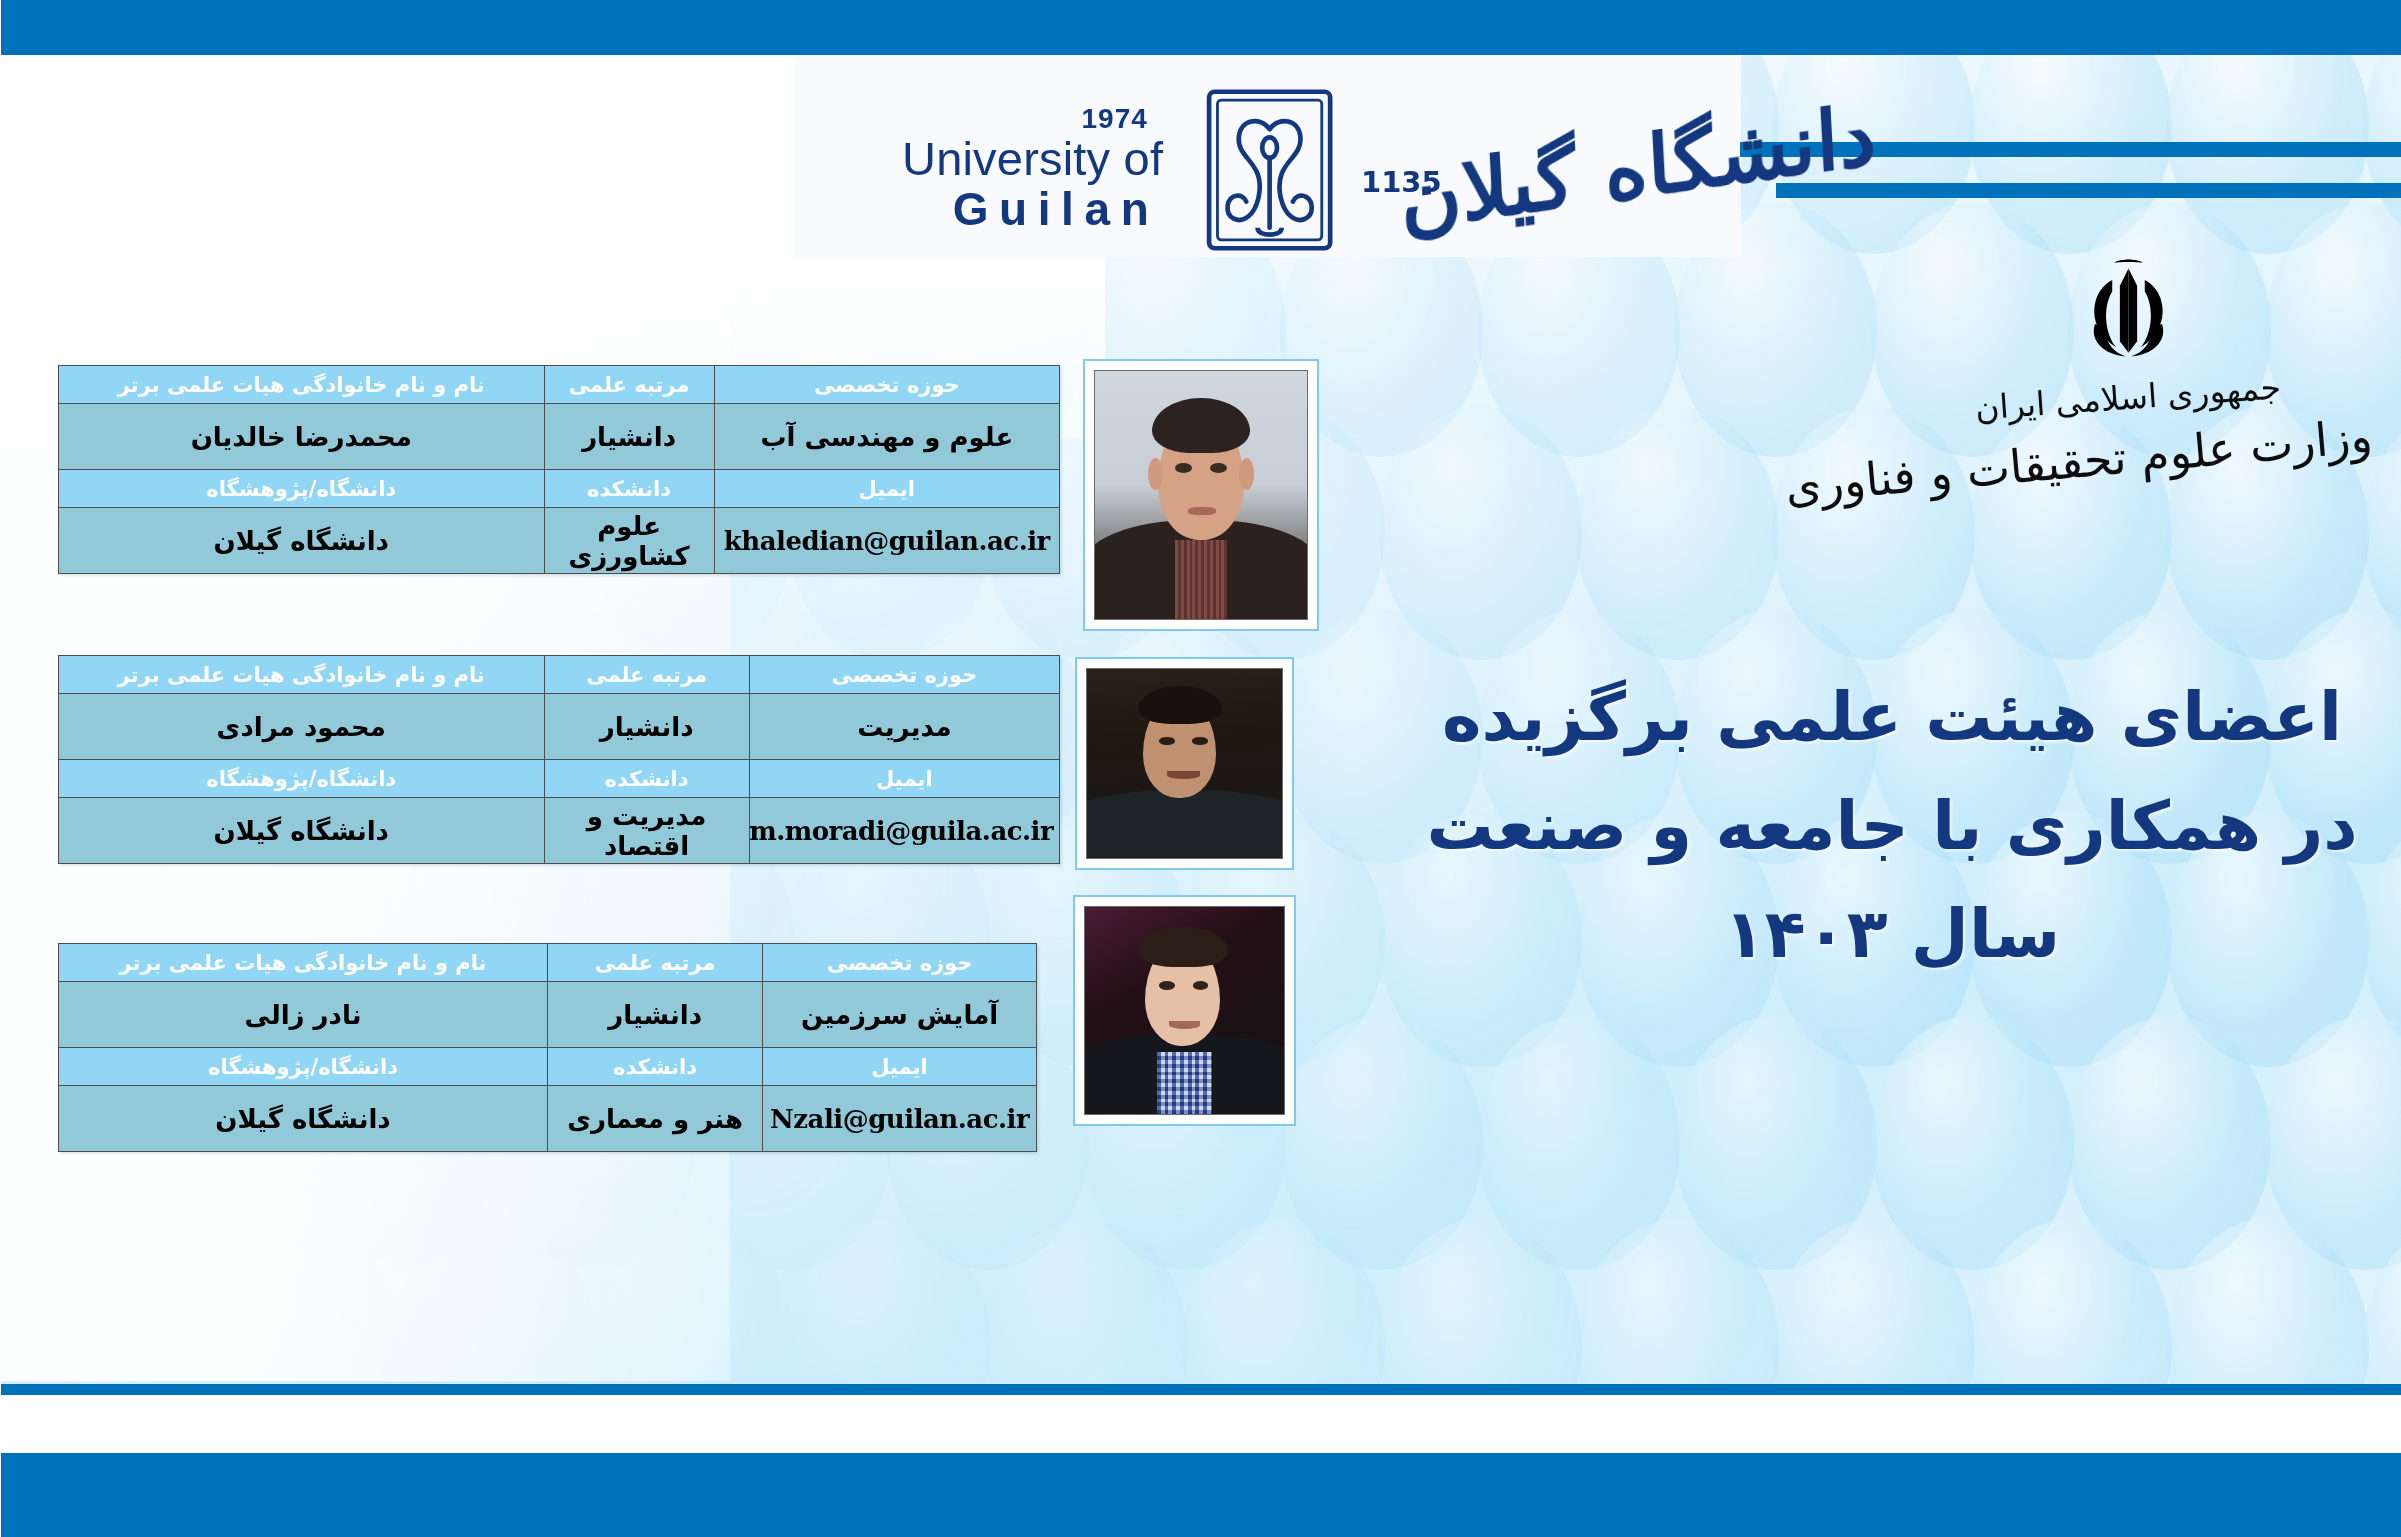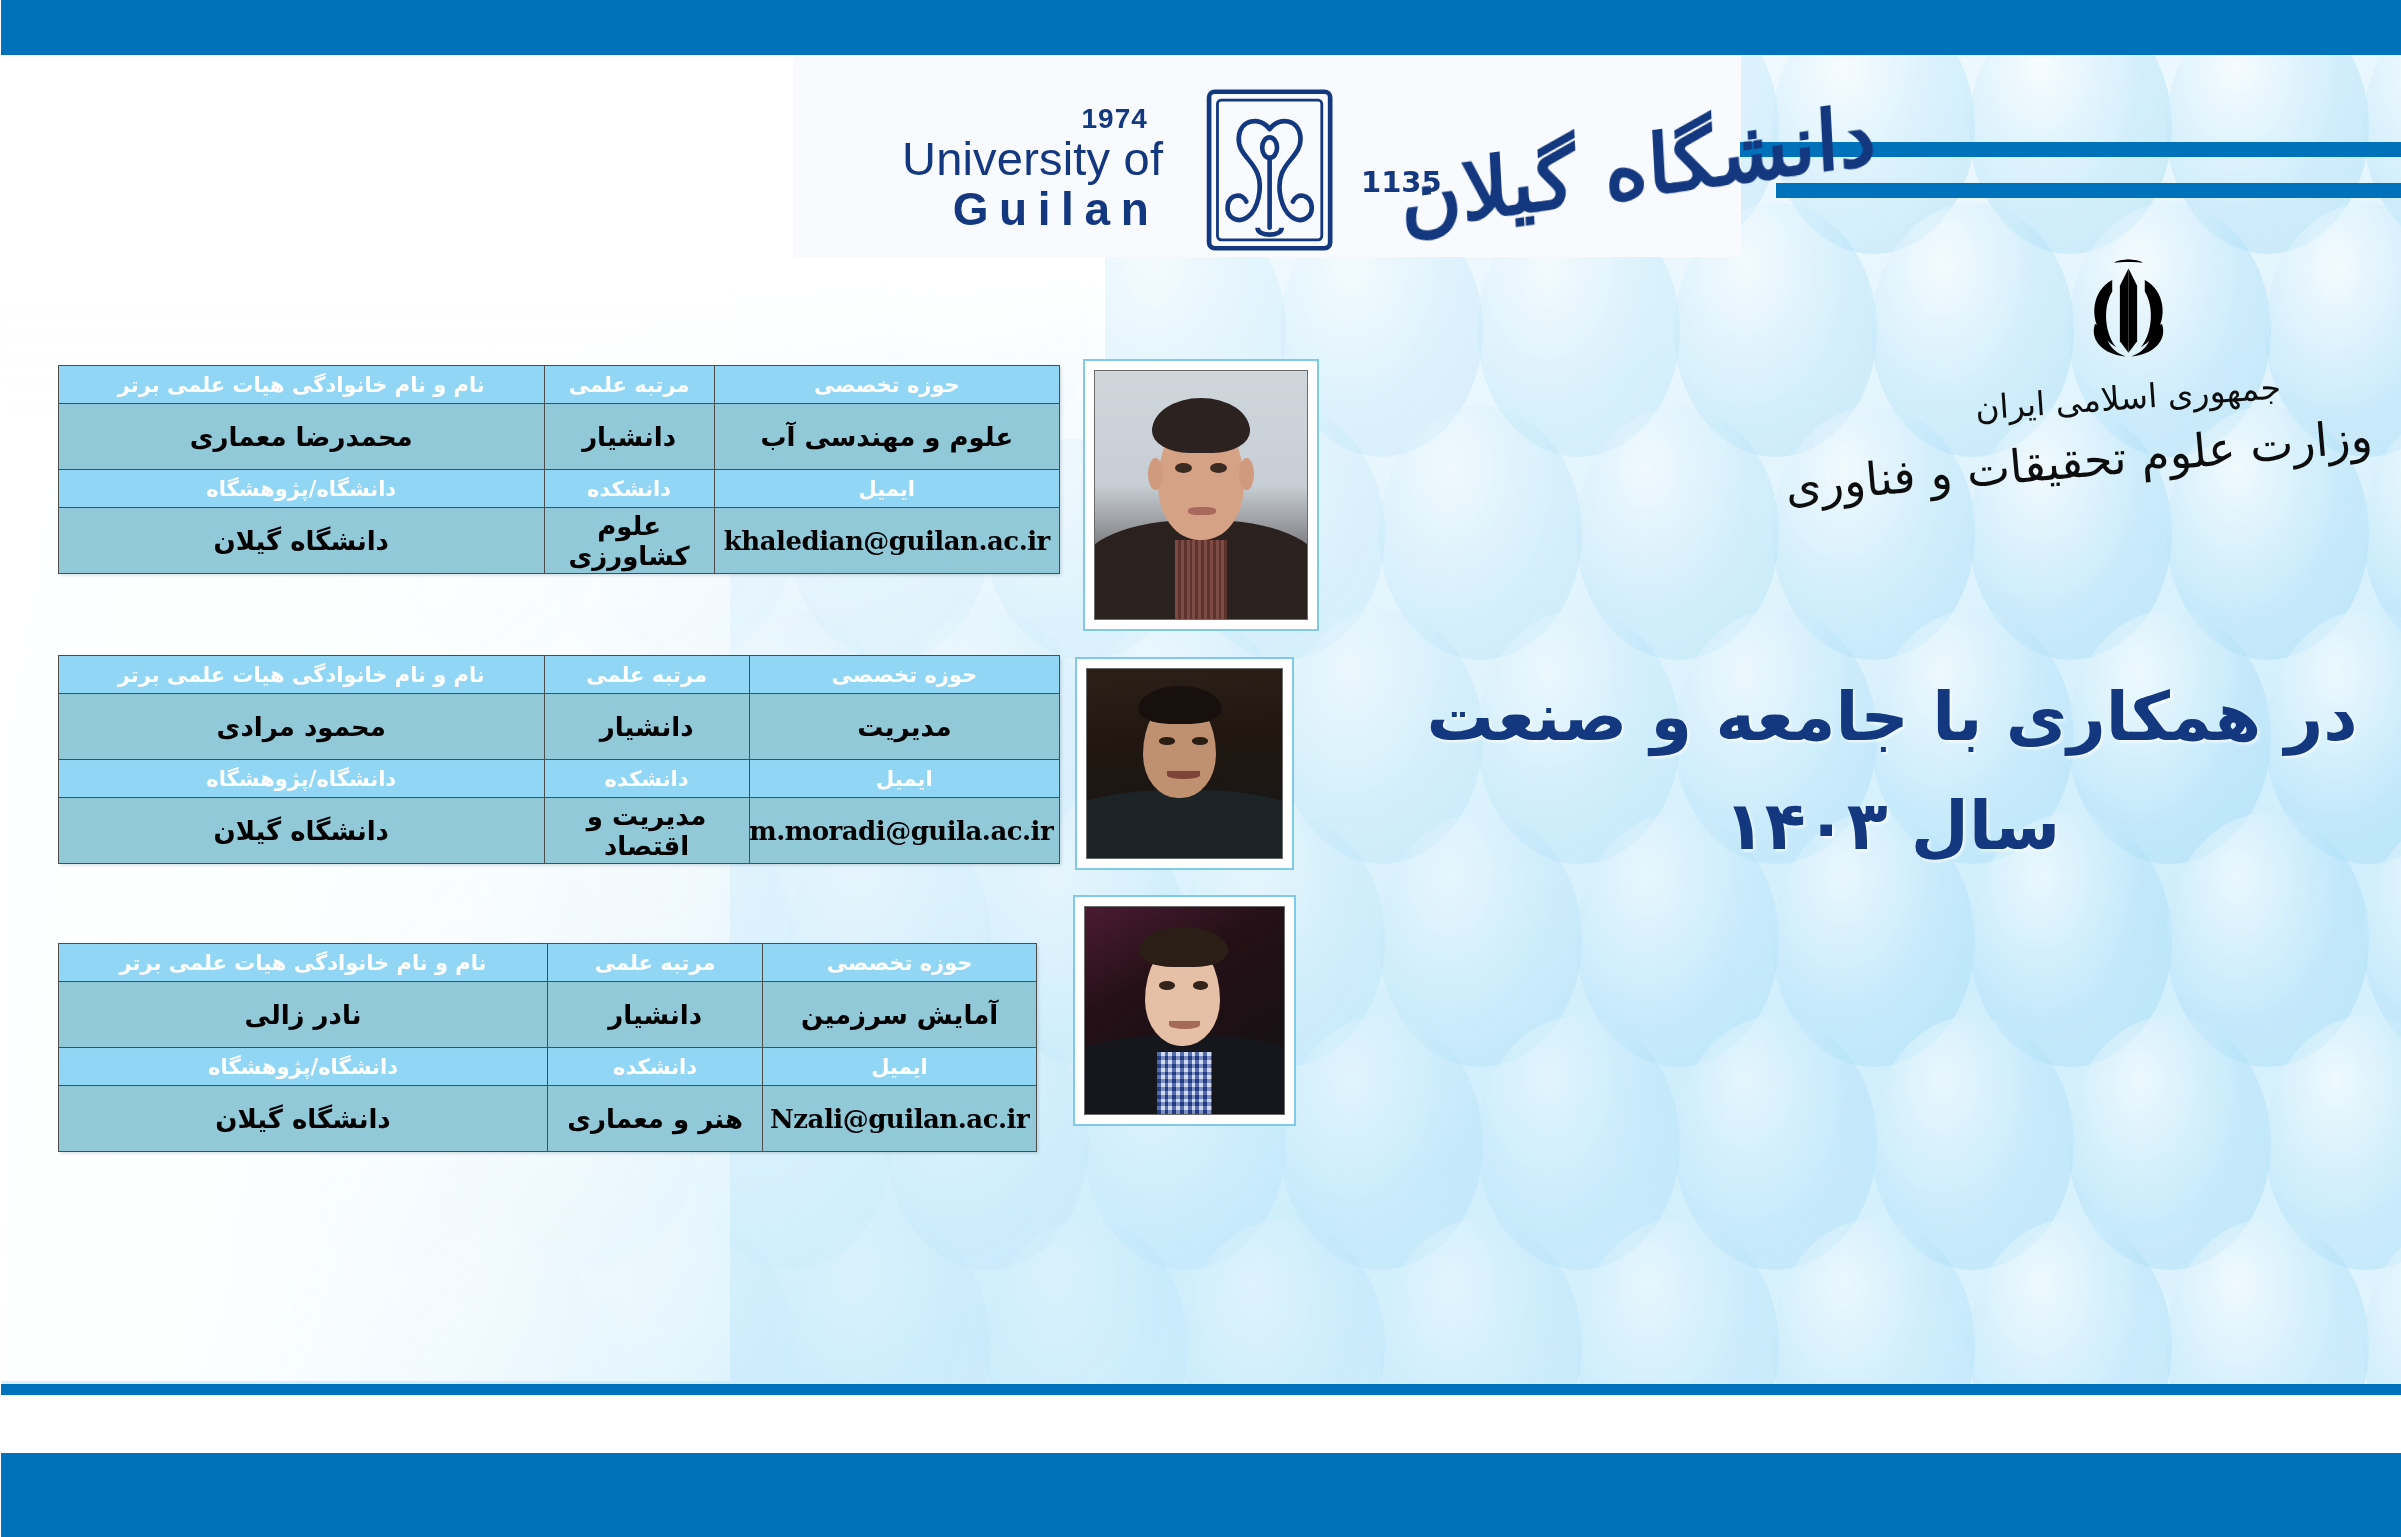--- a/index.html
+++ b/index.html
@@ -414,40 +414,41 @@
       <path d="M30 70 C24 88 40 102 62 104 C46 98 40 86 42 74 Z" fill="#000"></path>
       <path d="M100 70 C106 88 90 102 68 104 C84 98 90 86 88 74 Z" fill="#000"></path>
       <path d="M50 6 C56 2 74 2 80 6 C74 5 56 5 50 6 Z" fill="#000"></path>
       <path d="M52 5 Q65 0 78 5 Q65 4 52 5 Z" fill="#000"></path>
     </svg>
     <div class="ministry-l1">جمهوری اسلامی ایران</div>
     <div class="ministry-l2">وزارت علوم تحقیقات و فناوری</div>
   </div>
 
   <div class="headline">
+    <div>اعضای هیئت علمی برگزیده</div>
     <div>در همکاری با جامعه و صنعت</div>
     <div>سال ۱۴۰۳</div>
   </div>
 
   <table class="ptable" id="table-1">
     <colgroup>
         <col style="width:34.5%">
         <col style="width:17%">
         <col style="width:48.5%">
       </colgroup>
     <tbody>
       <tr class="hdr">
         <td>حوزه تخصصی</td>
         <td>مرتبه علمی</td>
         <td>نام و نام خانوادگی هیات علمی برتر</td>
       </tr>
       <tr class="dat">
         <td>علوم و مهندسی آب</td>
         <td>دانشیار</td>
-        <td>محمدرضا معماری</td>
+        <td>محمدرضا خالدیان</td>
       </tr>
       <tr class="hdr">
         <td>ایمیل</td>
         <td>دانشکده</td>
         <td>دانشگاه/پژوهشگاه</td>
       </tr>
       <tr class="dat">
         <td class="email">khaledian@guilan.ac.ir</td>
         <td>علوم کشاورزی</td>
         <td>دانشگاه گیلان</td>

